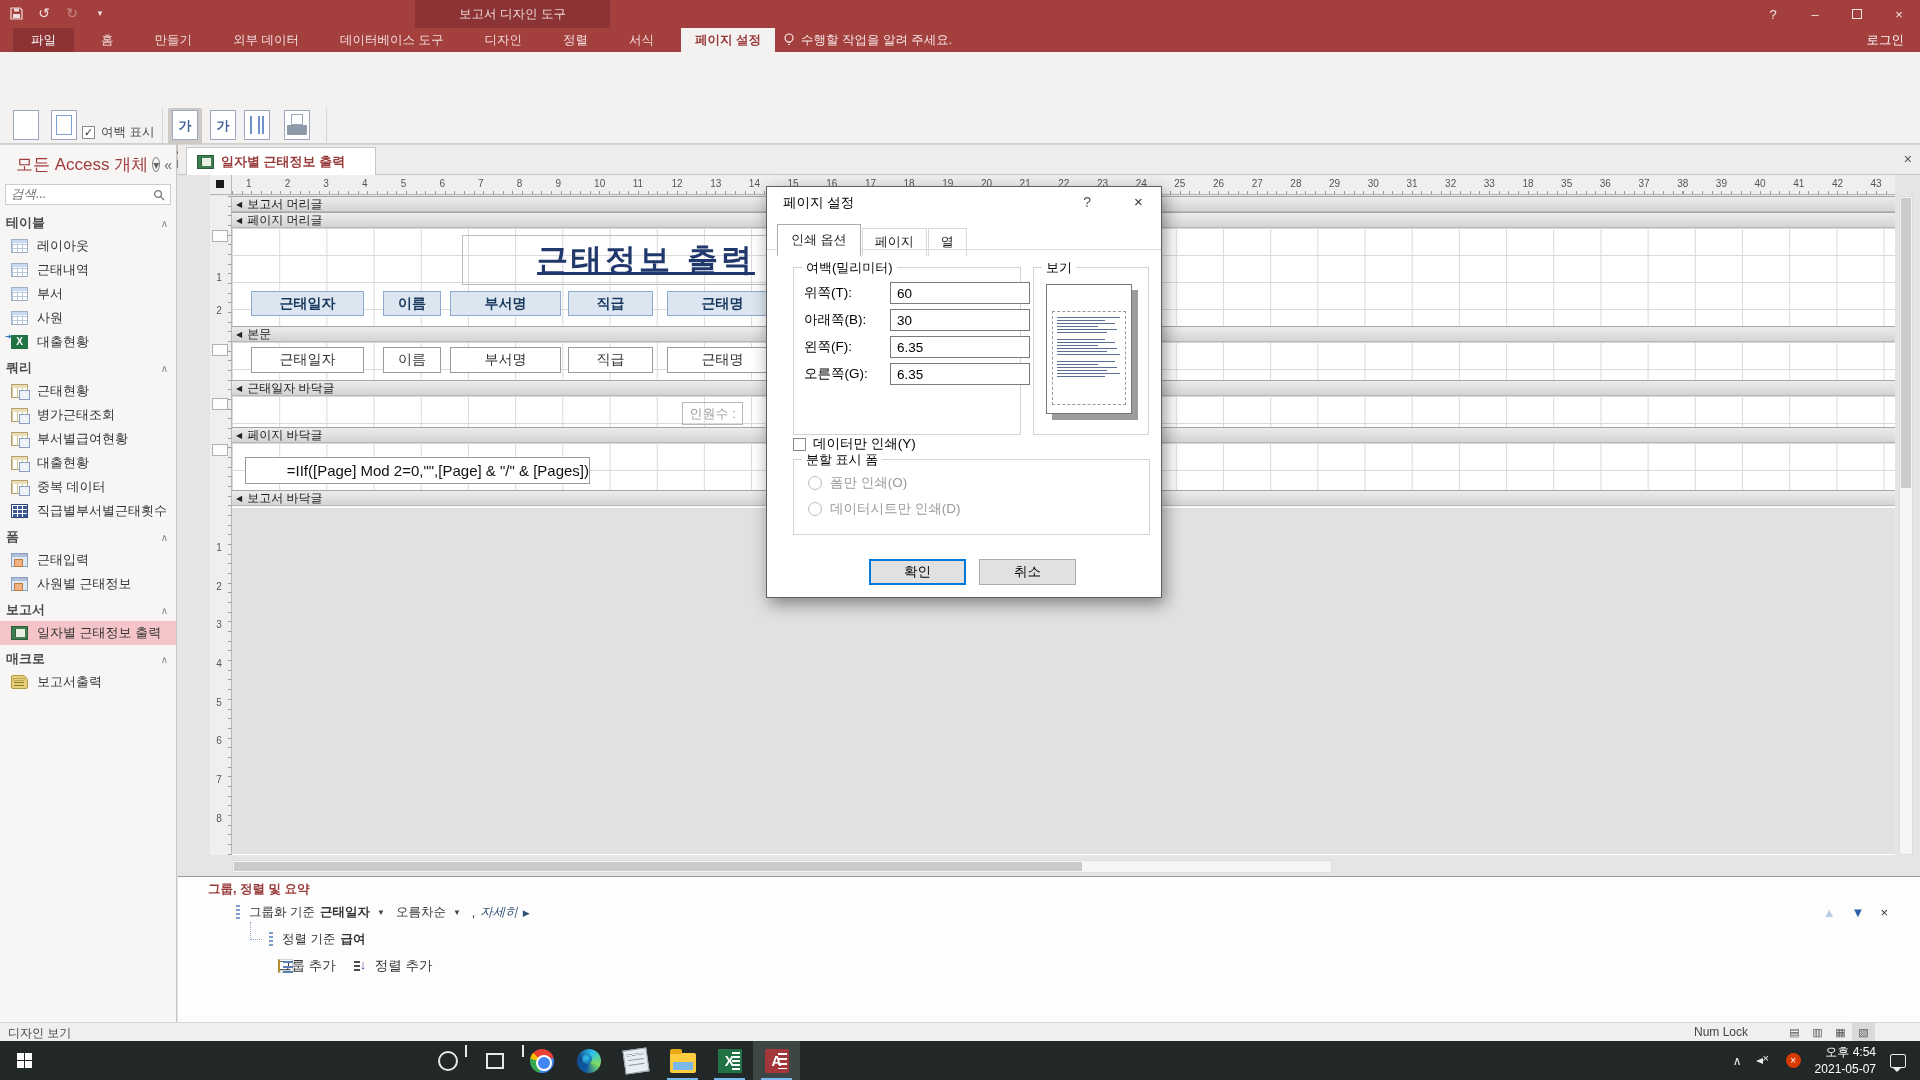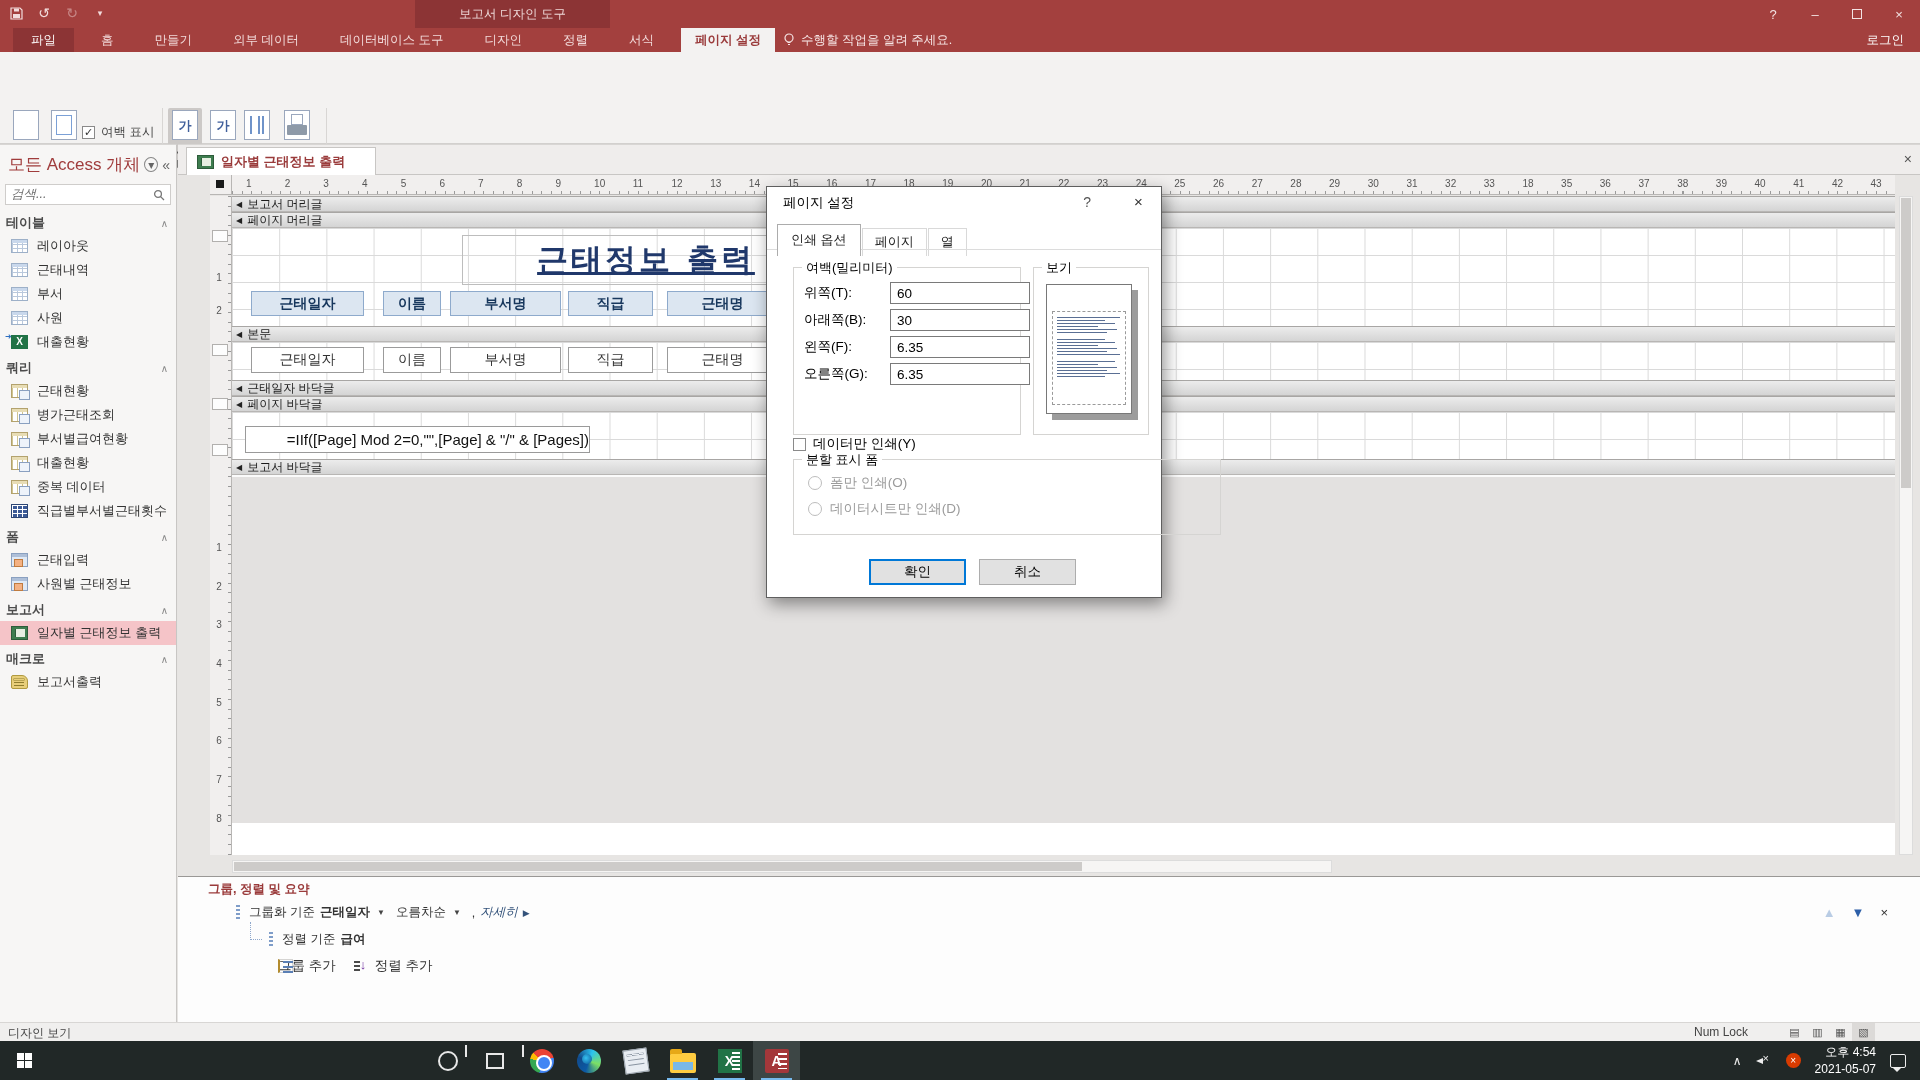--- a/index.html
+++ b/index.html
@@ -55,21 +55,21 @@
   .rbtn.sel { background:#ccc9c7; border-radius:2px; }
   .rchk { position:absolute; display:flex; align-items:center; gap:6px; font-size:12.5px; color:#444; }
   .cbx { width:13px; height:13px; background:#fff; border:1px solid #8a8a8a; font-size:11px;
          line-height:11px; text-align:center; color:#333; }
   .gsep { position:absolute; top:56px; height:76px; width:1px; background:#d8d6d4; }
   .grplabel { position:absolute; top:127px; font-size:12px; color:#6a6a6a; text-align:center; }
 
   
   .sidebar { position:absolute; left:0; top:144px; width:177px; height:878px; background:#f7f6f5;
              border-right:1px solid #c8c6c4; border-top:1px solid #d8d6d4; overflow:hidden; }
-  .nav-head { display:flex; align-items:center; padding:8px 6px 6px 8px; }
+  .nav-head { display:flex; align-items:center; padding:8px 6px 6px 8px;margin-left:8px; }
   .nav-head .t { font-size:17px; color:#a03c3c; flex:1; white-space:nowrap; }
   .nav-head .ic { color:#666; font-size:12px; margin-left:4px; }
   .circ { width:15px; height:15px; border:1px solid #888; border-radius:50%; display:inline-flex;
           align-items:center; justify-content:center; font-size:8px; color:#666; }
   .nav-search { margin:2px 5px 4px 5px; height:21px; background:#fff; border:1px solid #cfcdcb;
           display:flex; align-items:center; padding:0 5px; }
   .nav-search .ph { flex:1; font-style:italic; font-size:12.5px; color:#6a6a6a; }
   .nav-sec { display:flex; justify-content:space-between; align-items:center; padding:5px 8px 2px 6px;
           font-size:13px; font-weight:bold; color:#4c4c4c; }
   .nav-sec .ch { color:#888; font-size:10px; font-weight:normal; }
@@ -586,20 +586,23 @@
           <div class="detbox" style="left: 19px; top: 5px; width: 113px;">근태일자</div>
           <div class="detbox" style="left: 151px; top: 5px; width: 58px;">이름</div>
           <div class="detbox" style="left: 218px; top: 5px; width: 111px;">부서명</div>
           <div class="detbox" style="left: 336px; top: 5px; width: 85px;">직급</div>
           <div class="detbox" style="left: 435px; top: 5px; width: 111px;">근태명</div>
         </div>
       <div class="secbar">
         <span class="secarrow">◀</span>
         <span>근태일자 바닥글</span>
       </div>
+      <div class="seccontent" style="height:31px">
+        <div class="cntbox">인원수 :</div>
+      </div>
       <div class="secbar">
         <span class="secarrow">◀</span>
         <span>페이지 바닥글</span>
       </div>
       <div class="seccontent" style="height:47px">
         <div class="exprbox">=IIf([Page] Mod 2=0,"",[Page] &amp; "/" &amp; [Pages])</div>
       </div>
       <div class="secbar">
         <span class="secarrow">◀</span>
         <span>보고서 바닥글</span>
@@ -710,21 +713,21 @@
             <div class="pline" style="width: 70%;"></div>
           </div>
       </div>
     </div>
 
     <div class="dlg-cbrow">
       <span class="cbx"></span>
       <span>데이터만 인쇄(Y)</span>
     </div>
 
-    <div class="grp" style="left:26px;top:272px;width:428px;height:76px">
+    <div class="grp" style="left:26px;top:272px;width:357px;height:76px">
       <span class="glabel">분할 표시 폼</span>
       <div class="rrow" style="top:14px">
         <span class="radio"></span>
         <span>폼만 인쇄(O)</span>
       </div>
       <div class="rrow" style="top:40px">
         <span class="radio"></span>
         <span>데이터시트만 인쇄(D)</span>
       </div>
     </div>

